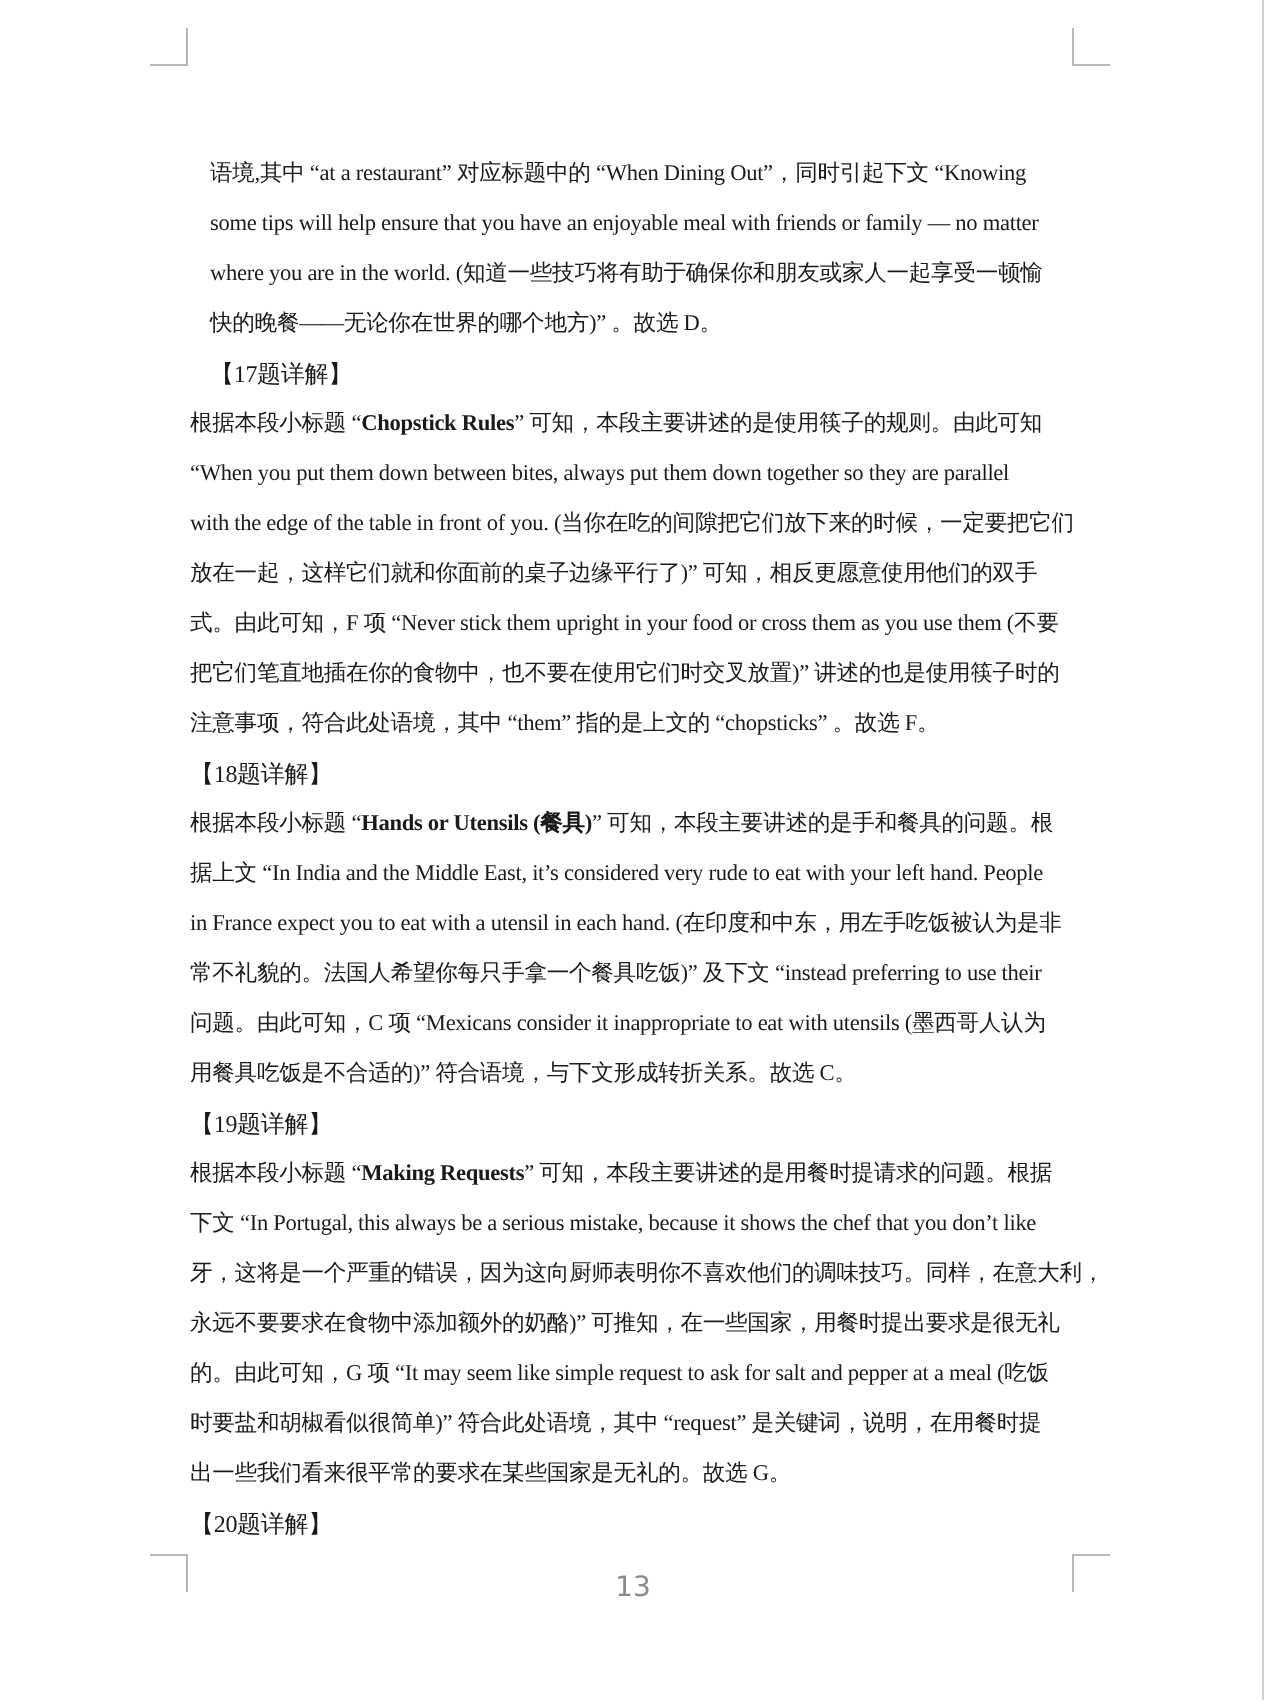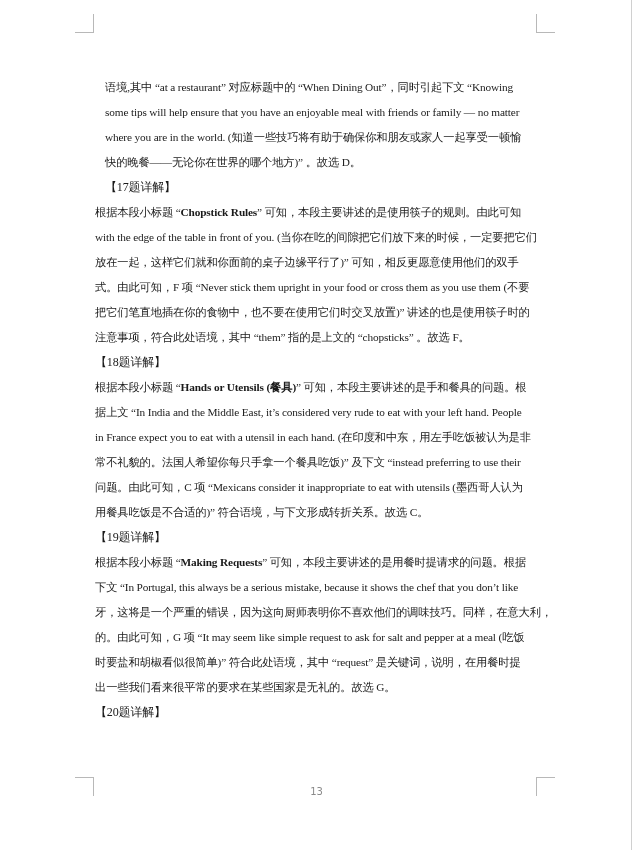--- a/index.html
+++ b/index.html
@@ -18,54 +18,56 @@
   .body-text { position: absolute; left: 95px; top: 33px; width: 450px; margin-top: 42px; }
   .line {
     height: 25px; line-height: 25px; font-size: 11.3px; white-space: nowrap;
     letter-spacing: -0.15px;
   }
   .line.indent { padding-left: 10px; }
   .line.heading { font-size: 12px; }
   .line .b { font-weight: bold; }
   .pagenum {
     position: absolute; left: 0; width: 633px; top: 786px; text-align: center;
-    font-family: "DejaVu Sans", sans-serif; font-size: 10px; color: #8a8a8a;
+    font-family: "DejaVu Sans", sans-serif; font-size: 14px; color: #8a8a8a;
   }
 </style>
 </head>
 <body>
 
 <div class="page-edge"></div>
 <div class="corner tl"></div>
 <div class="corner tr"></div>
 <div class="corner bl"></div>
 <div class="corner br"></div>
 
 <div class="body-text" id="body-text">
     <div class="line indent">语境,其中 “at a restaurant” 对应标题中的 “When Dining Out”，同时引起下文 “Knowing</div>
     <div class="line indent">some tips will help ensure that you have an enjoyable meal with friends or family — no matter</div>
     <div class="line indent">where you are in the world. (知道一些技巧将有助于确保你和朋友或家人一起享受一顿愉</div>
     <div class="line indent">快的晚餐——无论你在世界的哪个地方)” 。故选 D。</div>
     <div class="line indent heading">【17题详解】</div>
     <div class="line"><span>根据本段小标题 “</span><span class="b">Chopstick Rules</span><span>” 可知，本段主要讲述的是使用筷子的规则。由此可知</span></div>
+    <div class="line"> “When you put them down between bites, always put them down together so they are parallel</div>
     <div class="line">with the edge of the table in front of you. (当你在吃的间隙把它们放下来的时候，一定要把它们</div>
     <div class="line">放在一起，这样它们就和你面前的桌子边缘平行了)” 可知，相反更愿意使用他们的双手</div>
     <div class="line">式。由此可知，F 项 “Never stick them upright in your food or cross them as you use them (不要</div>
     <div class="line">把它们笔直地插在你的食物中，也不要在使用它们时交叉放置)” 讲述的也是使用筷子时的</div>
     <div class="line">注意事项，符合此处语境，其中 “them” 指的是上文的 “chopsticks” 。故选 F。</div>
     <div class="line heading">【18题详解】</div>
     <div class="line"><span>根据本段小标题 “</span><span class="b">Hands or Utensils (餐具)</span><span>” 可知，本段主要讲述的是手和餐具的问题。根</span></div>
     <div class="line">据上文 “In India and the Middle East, it’s considered very rude to eat with your left hand. People</div>
     <div class="line">in France expect you to eat with a utensil in each hand. (在印度和中东，用左手吃饭被认为是非</div>
     <div class="line">常不礼貌的。法国人希望你每只手拿一个餐具吃饭)” 及下文 “instead preferring to use their</div>
     <div class="line">问题。由此可知，C 项 “Mexicans consider it inappropriate to eat with utensils (墨西哥人认为</div>
     <div class="line">用餐具吃饭是不合适的)” 符合语境，与下文形成转折关系。故选 C。</div>
     <div class="line heading">【19题详解】</div>
     <div class="line"><span>根据本段小标题 “</span><span class="b">Making Requests</span><span>” 可知，本段主要讲述的是用餐时提请求的问题。根据</span></div>
     <div class="line">下文 “In Portugal, this always be a serious mistake, because it shows the chef that you don’t like</div>
     <div class="line">牙，这将是一个严重的错误，因为这向厨师表明你不喜欢他们的调味技巧。同样，在意大利，</div>
+    <div class="line">永远不要要求在食物中添加额外的奶酪)” 可推知，在一些国家，用餐时提出要求是很无礼</div>
     <div class="line">的。由此可知，G 项 “It may seem like simple request to ask for salt and pepper at a meal (吃饭</div>
     <div class="line">时要盐和胡椒看似很简单)” 符合此处语境，其中 “request” 是关键词，说明，在用餐时提</div>
     <div class="line">出一些我们看来很平常的要求在某些国家是无礼的。故选 G。</div>
     <div class="line heading">【20题详解】</div>
   </div>
 
 <div class="pagenum">13</div>
 
 </body></html>

